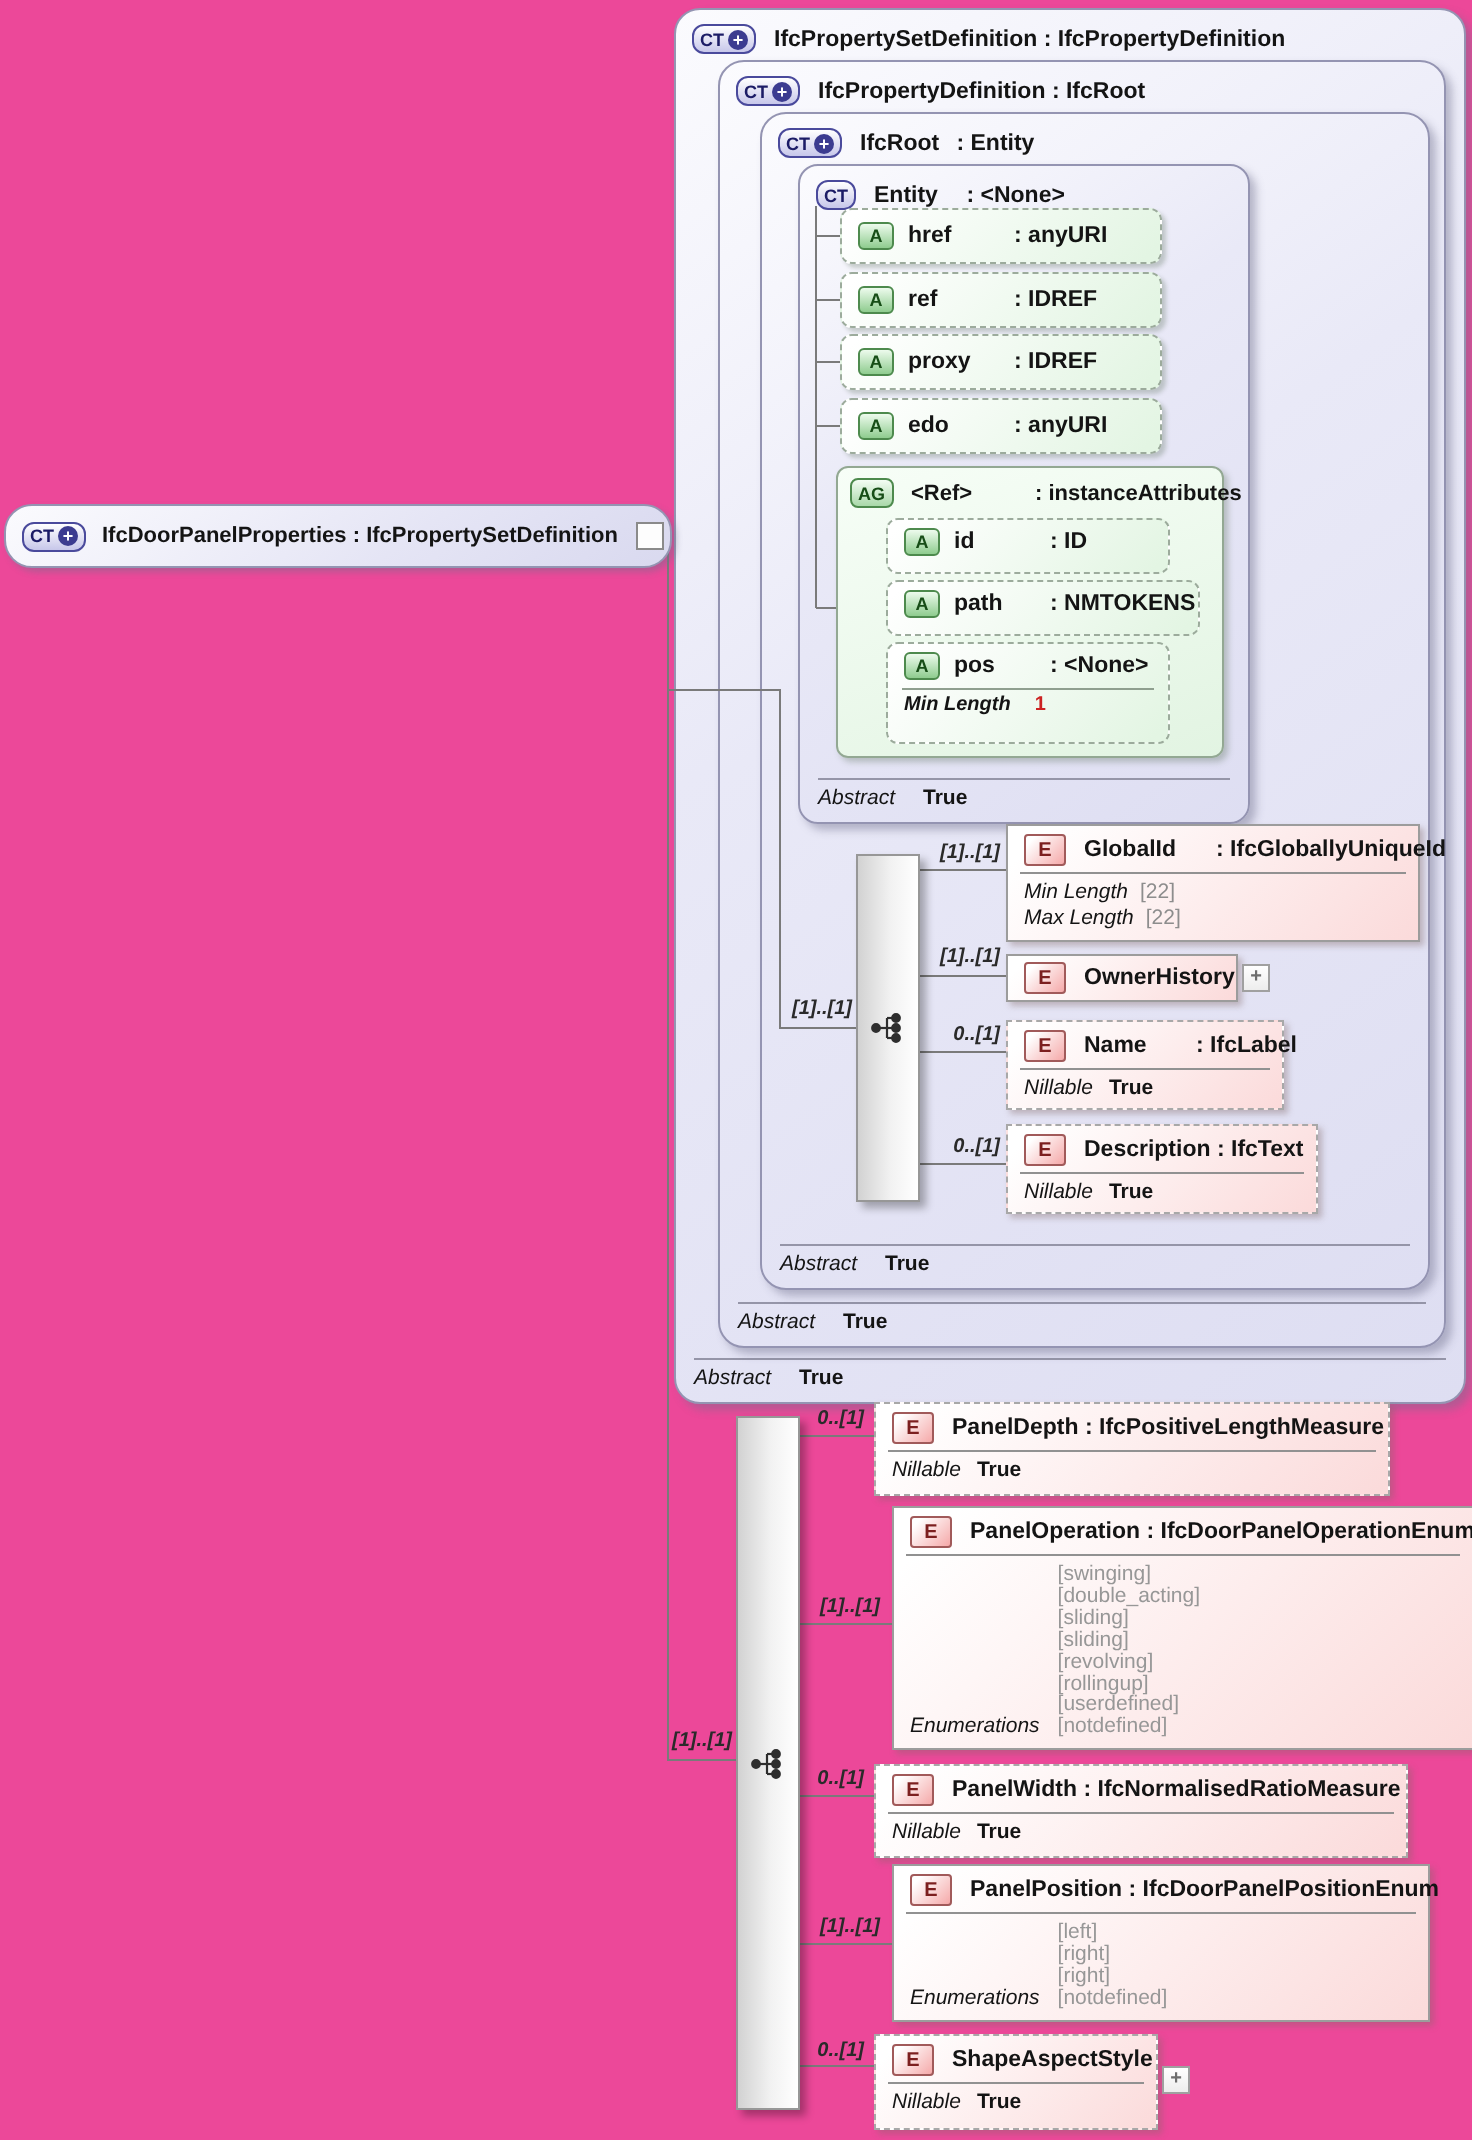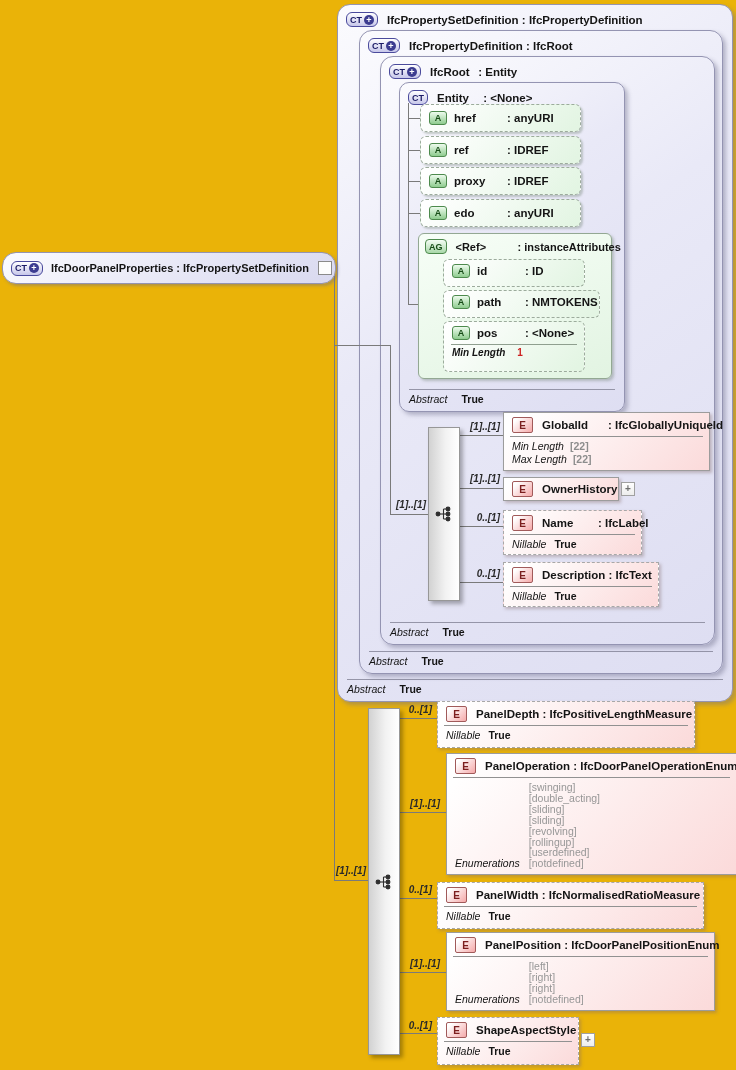--- a/index.html
+++ b/index.html
@@ -1,16 +1,16 @@
 <!DOCTYPE html>
 <html><head>
 <meta charset="utf-8">
 <style>
   html,body{margin:0;padding:0;background:#ffffff;font-family:"Liberation Sans",sans-serif;}
-  #canvas{position:relative;width:736px;height:1070px;overflow:hidden;background:#eab308;}
+  #canvas{position:relative;width:736px;height:1070px;overflow:hidden;background:#ec4899;}
 
   
   .lavbox{position:absolute;border:1px solid #9494b2;border-radius:13px;
     background:linear-gradient(145deg,#fbfbfe 0%,#e9e9f7 40%,#dedef2 100%);
     box-shadow:3px 3px 4px rgba(110,110,140,.45);}
   .boxhdr{display:flex;align-items:center;gap:9px;padding:7px 8px 0 8px;
     font-weight:bold;font-size:11.5px;color:#141414;white-space:nowrap;}
   .abstract{position:absolute;left:9px;right:9px;bottom:6px;border-top:1px solid #9595a8;
     padding-top:3px;font-size:10.5px;color:#141414;display:flex;}
   .abstract .fl{font-style:italic;margin-right:14px;}
@@ -58,21 +58,21 @@
   .elem.solid{border:1px solid #9c9c9c;}
   .elem.dashed{border:1px dashed #a8a8a8;}
   .ehdr{display:flex;align-items:center;gap:9px;padding:4px 8px 2px 8px;
     font-weight:bold;white-space:nowrap;}
   .esep{border-top:1px solid #919191;margin:1px 6px 0 6px;}
   .efacets{padding:3px 8px 2px 8px;font-size:10.5px;line-height:1.22;}
   .facet{display:flex;}
   .facet .fl{font-style:italic;margin-right:8px;}
   .facet .fl.w{display:inline-block;min-width:52px;margin-right:6px;}
   .facet .fv{font-weight:bold;}
-  .facet .fv.gray{font-weight:bold;color:#8d8d8d;}
+  .facet .fv.gray{font-weight:normal;color:#8d8d8d;}
   .enums{display:flex;padding:4px 8px 3px 8px;font-size:10.5px;align-items:flex-end;}
   .enums .fl{font-style:italic;margin-right:9px;flex:none;}
   .enums .list{color:#979797;line-height:1.04;}
 
   
   .g43{display:inline-block;min-width:43px;}
   .g45{display:inline-block;min-width:45px;}
   .g55{display:inline-block;min-width:53px;}
   .g50{display:inline-block;min-width:48px;}
   .g63{display:inline-block;min-width:62px;}

